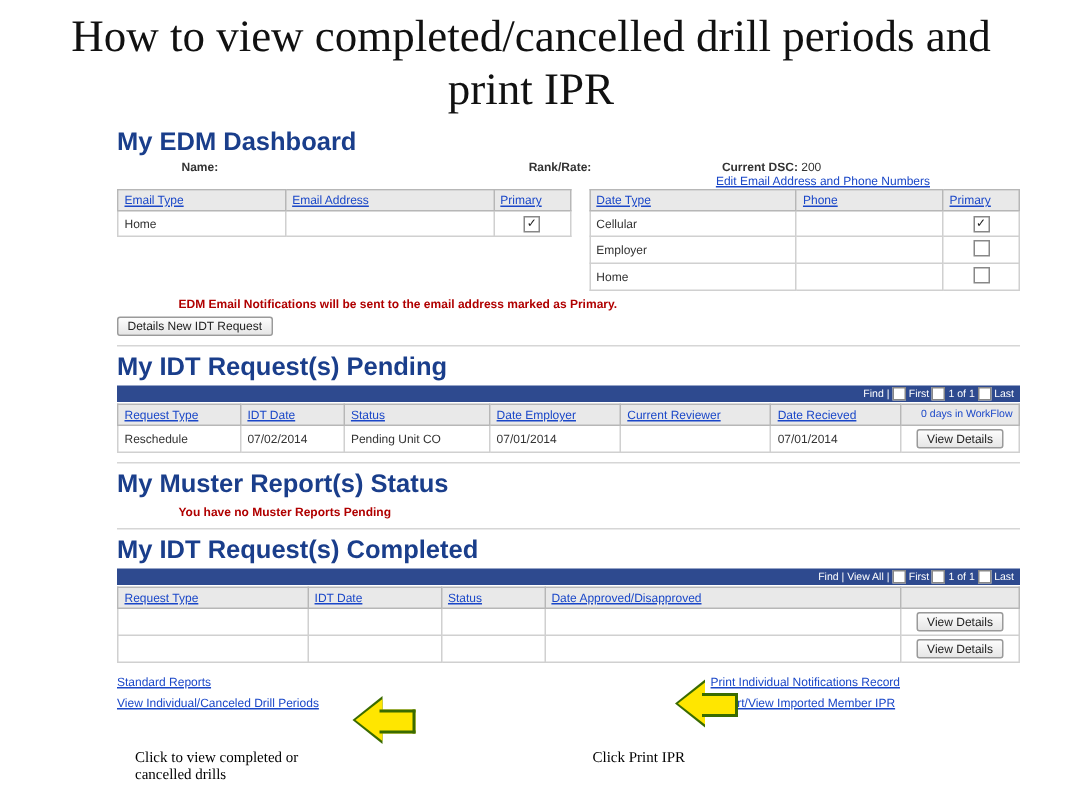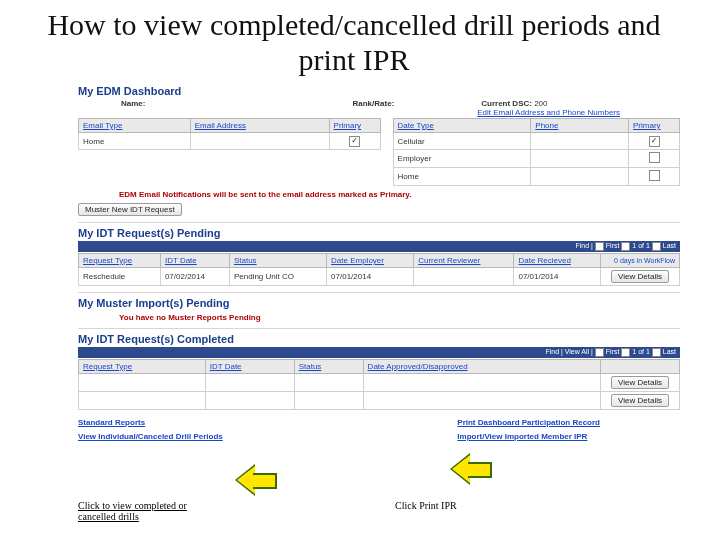--- a/index.html
+++ b/index.html
@@ -23,21 +23,21 @@
     color: #111;
   }
   .app {
     margin: 2px 40px 0 78px;
     font-size: 8px;
     color: #333;
   }
   .section-title {
     color: #1a3e8b;
     font-weight: 700;
-    font-size: 11px;
+    font-size: 17px;
     margin: 4px 0 2px 0;
   }
   .info-row {
     display: flex;
     gap: 24px;
     font-size: 8px;
     margin-bottom: 2px;
   }
   .info-row .lbl { font-weight: 700; padding-left: 43px; }
   .link {
@@ -113,29 +113,29 @@
     border: 1px solid #888;
     vertical-align: middle;
   }
   .bottom-links {
     display: flex;
     justify-content: space-between;
     font-size: 8px;
     margin-top: 6px;
     gap: 20px;
   }
-  .bottom-links div { line-height: 1.7; font-weight: bold; }
+  .bottom-links div { line-height: 1.7; }
   .caption {
     position: absolute;
     font-size: 10px;
     font-weight: 400;
     font-family: "Times New Roman", Calibri, sans-serif;
     color: #000;
   }
-  .cap1 { left: 78px; top: 500px; width: 140px; line-height:1.1;text-decoration:underline; }
+  .cap1 { left: 90px; top: 500px; width: 140px; line-height:1.1; }
   .cap2 { left: 395px; top: 500px; }
   
   .arrow-shape {
     position: absolute;
   }
   .arrow-shape .head {
     position: absolute;
     width: 0; height: 0;
     border-top: 14px solid transparent;
     border-bottom: 14px solid transparent;
@@ -223,21 +223,21 @@
           <td></td>
           <td style="text-align:center"><span class="chk"></span></td>
         </tr>
       </tbody>
         </table>
     </div>
   </div>
 
   <div class="redtext" style="margin-top:4px">EDM Email Notifications will be sent to the email address marked as Primary.</div>
   <div style="margin-top:4px">
-    <span class="btn">Muster New IDT Request</span>
+    <span class="btn">Details New IDT Request</span>
   </div>
 
   <hr class="sep">
 
   <div class="section-title">My IDT Request(s) Pending</div>
   <div class="find-bar">
     <span>Find |</span>
     <span class="sq"></span>
     <span>First</span>
     <span class="sq"></span>
@@ -263,21 +263,21 @@
       <td>07/01/2014</td>
       <td></td>
       <td>07/01/2014</td>
       <td style="text-align:center"><span class="btn">View Details</span></td>
     </tr>
   </tbody>
     </table>
 
   <hr class="sep">
 
-  <div class="section-title">My Muster Import(s) Pending</div>
+  <div class="section-title">My Muster Report(s) Status</div>
   <div class="redtext" style="margin-top:4px">You have no Muster Reports Pending</div>
 
   <hr class="sep">
 
   <div class="section-title">My IDT Request(s) Completed</div>
   <div class="find-bar">
     <span>Find | View All |</span>
     <span class="sq"></span>
     <span>First</span>
     <span class="sq"></span>
@@ -310,21 +310,21 @@
     </tr>
   </tbody>
     </table>
 
   <div class="bottom-links">
     <div>
       <div><span class="link">Standard Reports</span></div>
       <div><span class="link">View Individual/Canceled Drill Periods</span></div>
     </div>
     <div style="margin-right:80px">
-      <div><span class="link">Print Dashboard Participation Record</span></div>
+      <div><span class="link">Print Individual Notifications Record</span></div>
       <div><span class="link">Import/View Imported Member IPR</span></div>
     </div>
   </div>
 
 </div>
 
 <div class="caption cap1">Click to view completed or cancelled drills</div>
 <div class="caption cap2">Click Print IPR</div>
 
 <div class="arrow-shape arrow1">

